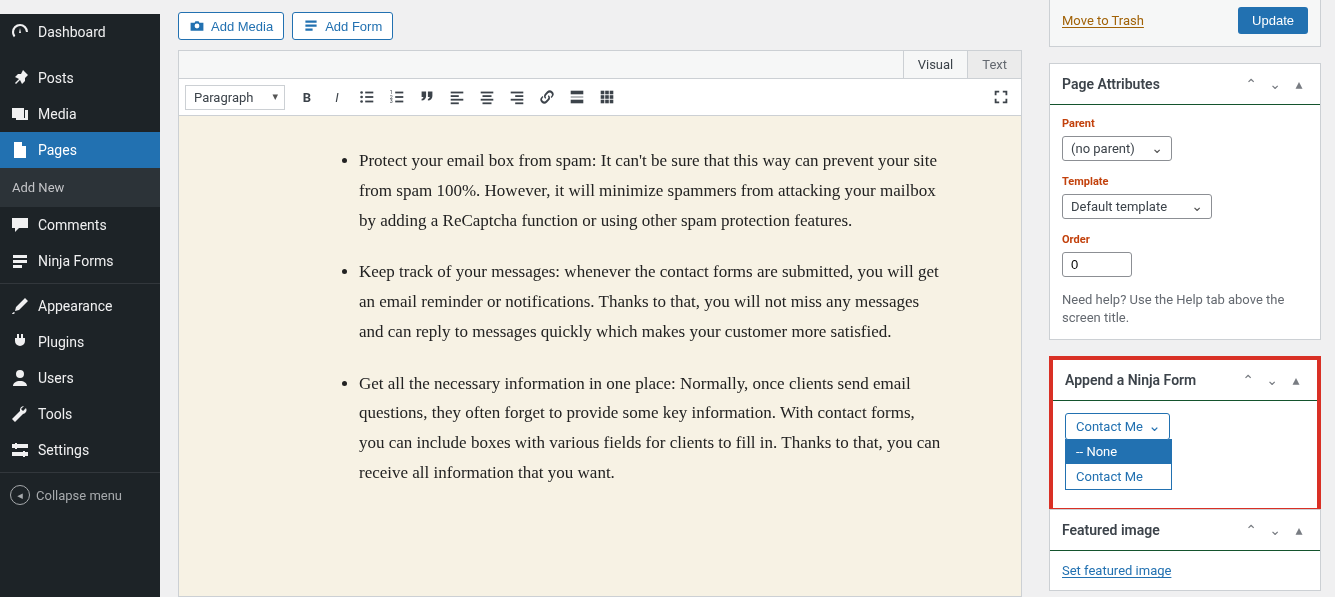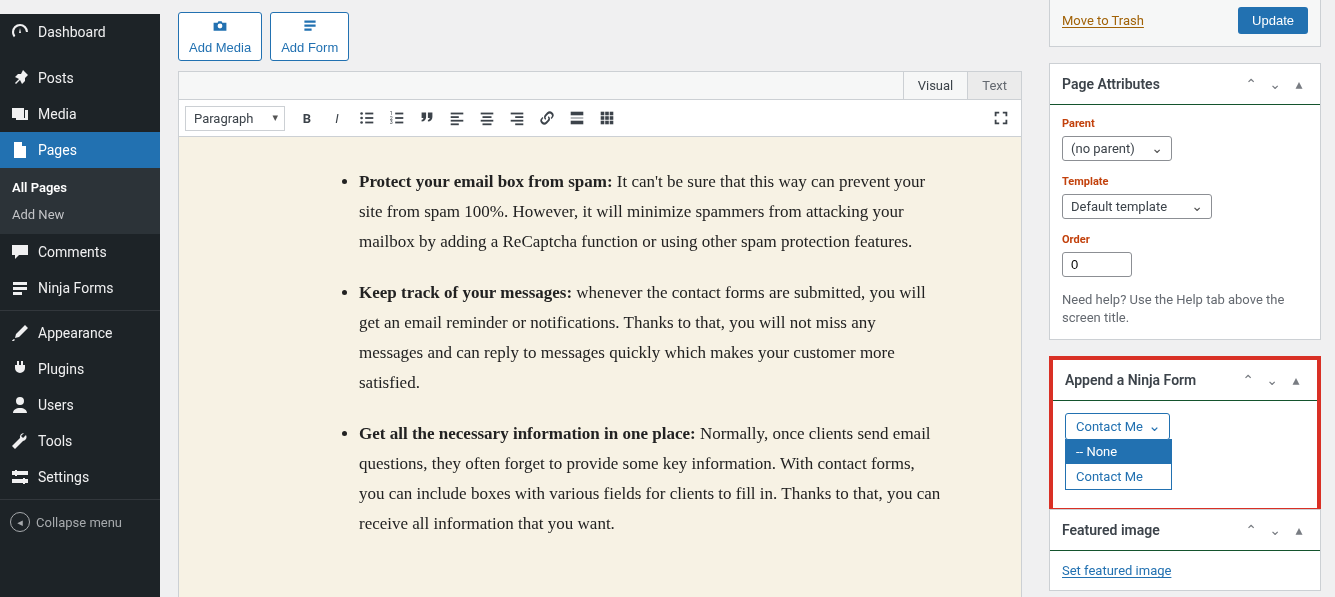--- a/index.html
+++ b/index.html
@@ -14,37 +14,37 @@
   .sidebar-sub { background: #2c3338; padding: 6px 0; }
   .sidebar-sub-item { padding: 6px 12px; font-size: 13px; color: #c3c4c7; cursor: pointer; }
   .sidebar-sub-item.current { color: #fff; font-weight: 600; }
   .sidebar-sep { border-top: 1px solid #32373c; margin: 4px 0; }
   .sidebar-collapse { padding: 8px 10px; color: #a7aaad; font-size: 13px; display: flex; align-items: center; cursor: pointer; }
   .sidebar-collapse .icon { width: 20px; height: 20px; margin-right: 6px; display:flex; align-items:center; justify-content:center; border:1px solid #a7aaad; border-radius:50%; font-size:11px;}
 
   
   .main { position: absolute; left: 160px; top: 0; right: 295px; height: 100%; padding: 12px 18px; }
   .toolbar-top { display: flex; align-items: center; gap: 8px; margin-bottom: 10px; }
-  .btn-outline { display: inline-flex; align-items: center; gap: 6px; border: 1px solid #2271b1; color: #2271b1; background: #fff; padding: 5px 10px; border-radius: 3px; font-size: 13px; cursor: pointer; flex-direction: column; }
+  .btn-outline { display: inline-flex; align-items: center; gap: 6px; border: 1px solid #2271b1; color: #2271b1; background: #fff; padding: 5px 10px; border-radius: 3px; font-size: 13px; cursor: pointer; }
   .btn-outline .ic { width:16px; height:16px; display:inline-flex; align-items:center; justify-content:center; }
 
   .editor-wrap { background: #fff; border: 1px solid #ccd0d4; }
   .editor-tabs { display: flex; justify-content: flex-end; border-bottom: 1px solid #ccd0d4; background:#f6f7f7; }
   .editor-tab { padding: 6px 14px; font-size: 13px; color: #646970; border-left: 1px solid #ccd0d4; border-top: 0; background:#ebebeb; cursor:pointer; }
   .editor-tab.active { background: #f6f7f7; color:#3c434a; }
   .editor-toolbar { display: flex; align-items: center; padding: 4px 6px; border-bottom: 1px solid #ccd0d4; gap: 2px; }
   .format-select { border:1px solid #ccd0d4; background:#fff; padding: 4px 22px 4px 8px; font-size:13px; position:relative; margin-right:6px; min-width:100px; cursor:pointer;}
   .format-select::after { content:"▾"; position:absolute; right:6px; top:4px; font-size:11px; color:#555;}
   .tb-btn { width: 28px; height:28px; display:inline-flex; align-items:center; justify-content:center; color:#3c434a; cursor:pointer; border-radius:2px; }
   .tb-btn svg { width:18px; height:18px; }
   .tb-spacer { flex:1; }
   .editor-content { background: #f7f2e4; padding: 30px 40px 50px 40px; min-height: 480px; font-family: Georgia, "Times New Roman", serif; color:#222; font-size:17px; line-height:1.75; }
   .editor-content ul { list-style: disc; padding-left: 140px; }
   .editor-content li { margin-bottom: 22px; padding-right:40px; }
-  .editor-content b { font-weight: 700; }
+  .editor-content b { font-weight: 400; }
 
   
   .rightcol { position: absolute; right: 14px; top: 0; width: 272px; }
   .metabox { background: #fff; border: 1px solid #ccd0d4; margin-bottom: 16px; }
   .metabox-header { padding: 12px; border-bottom: 1px solid #14532d; display:flex; align-items:center; justify-content:space-between; }
   .metabox-header h3 { font-size: 14px; font-weight:600; }
   .metabox-ctrls { display:flex; gap:6px; color:#787c82; }
   .metabox-ctrls span { cursor:pointer; font-size:14px; width:18px; text-align:center; }
   .metabox-body { padding: 12px; font-size:13px; }
   .mb-label { color:#c2410c; margin-bottom:6px; display:block; font-size:11px;font-weight:bold;}
@@ -99,21 +99,20 @@
   </div>
   <div class="sidebar-item active">
     <span class="icon">
         <svg viewBox="0 0 20 20">
           <path d="M4 2h8l4 4v12H4zM12 2v4h4"></path>
         </svg>
       </span>
     <span>Pages</span>
   </div>
   <div class="sidebar-sub">
-    <div class="sidebar-sub-item current">All Pages</div>
     <div class="sidebar-sub-item">Add New</div>
   </div>
   <div class="sidebar-item">
     <span class="icon">
         <svg viewBox="0 0 20 20">
           <path d="M2 3h16v10H9l-4 4v-4H2z"></path>
         </svg>
       </span>
     <span>Comments</span>
   </div>

